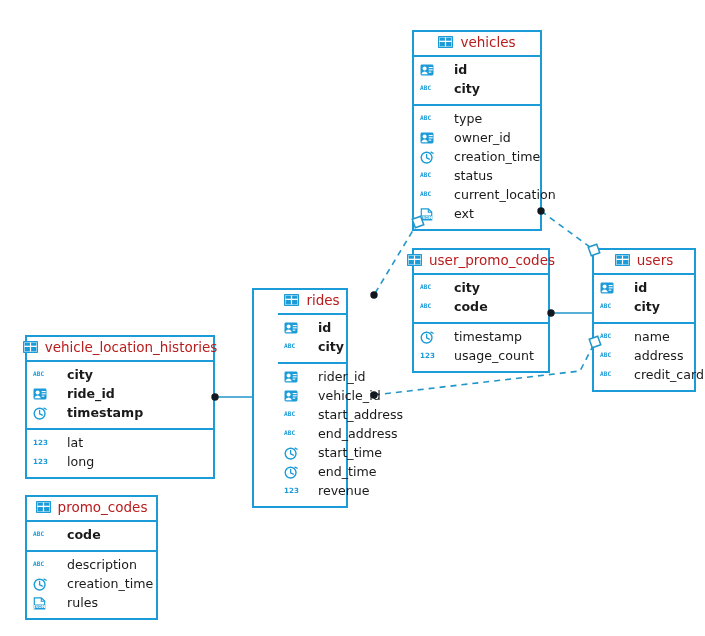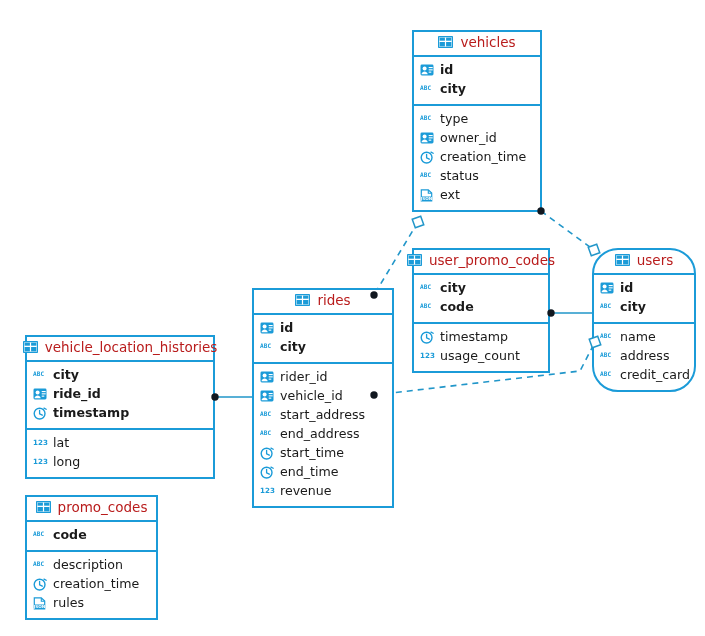--- a/index.html
+++ b/index.html
@@ -36,21 +36,21 @@
   }
   .section {
     padding: 4px 6px 5px 6px;
   }
   .section.keys {
     border-bottom: 2px solid #1b9bd8;
   }
   .col-row {
     display: flex;
     align-items: center;
-    gap: 5px;
+    gap: 19px;
     height: 19px;
     font-size: 12.6px;
     color: #1a1a1a;
     white-space: nowrap;
   }
   .col-row.pk .col-label {
     font-weight: bold;
   }
   .col-label { line-height: 1; }
 
@@ -164,20 +164,28 @@
           <div class="col-row">
             <span class="ico">
               <svg width="15" height="10" viewBox="0 0 22 10">
                 <text x="0" y="8.2" font-family="DejaVu Sans Mono, Liberation Mono, monospace" font-size="9" font-weight="bold" fill="#1b9bd8">ABC</text>
               </svg>
             </span>
             <span class="col-label">status</span>
           </div>
           <div class="col-row">
             <span class="ico">
+              <svg width="15" height="10" viewBox="0 0 22 10">
+                <text x="0" y="8.2" font-family="DejaVu Sans Mono, Liberation Mono, monospace" font-size="9" font-weight="bold" fill="#1b9bd8">ABC</text>
+              </svg>
+            </span>
+            <span class="col-label">current_location</span>
+          </div>
+          <div class="col-row">
+            <span class="ico">
               <svg width="13" height="13" viewBox="0 0 13 13">
                 <path d="M1.3 0.8 h7.0 l3.4 3.3 v7.9 h-10.4 z" fill="#ffffff" stroke="#1b9bd8" stroke-width="1.2"></path>
                 <path d="M8.3 0.9 v3.3 h3.3" fill="none" stroke="#1b9bd8" stroke-width="1.1"></path>
                 <rect x="1.1" y="7.4" width="10.8" height="4.6" rx="0.6" fill="#1b9bd8"></rect>
                 <text x="6.5" y="11.3" text-anchor="middle" font-family="DejaVu Sans, sans-serif" font-size="4.2" font-weight="bold" fill="#ffffff">JSON</text>
               </svg>
             </span>
             <span class="col-label">ext</span>
           </div>
         </div>
@@ -227,21 +235,21 @@
           <div class="col-row">
             <span class="ico">
               <svg width="15" height="10" viewBox="0 0 20 10">
                 <text x="0" y="8.4" font-family="DejaVu Sans, Liberation Sans, sans-serif" font-size="9.5" font-weight="bold" fill="#1b9bd8">123</text>
               </svg>
             </span>
             <span class="col-label">usage_count</span>
           </div>
         </div>
       </div>
-      <div class="table-box" style="left: 592px; top: 248px; width: 104px; border-radius: 26px;">
+      <div class="table-box" style="left: 592px; top: 248px; width: 104px;">
         <div class="table-header">
           <span class="ico hdr-ico">
             <svg width="15" height="12" viewBox="0 0 15 12">
               <rect x="0.5" y="0.5" width="14" height="11" rx="1" fill="#ffffff" stroke="#1b9bd8" stroke-width="1.3"></rect>
               <rect x="1.6" y="1.6" width="5.3" height="3.1" fill="#1b9bd8"></rect>
               <rect x="8.1" y="1.6" width="5.3" height="3.1" fill="#1b9bd8"></rect>
               <rect x="1.6" y="6.0" width="5.3" height="4.4" fill="#1b9bd8"></rect>
               <rect x="8.1" y="6.0" width="5.3" height="4.4" fill="#1b9bd8"></rect>
             </svg>
           </span>
@@ -290,21 +298,21 @@
           <div class="col-row">
             <span class="ico">
               <svg width="15" height="10" viewBox="0 0 22 10">
                 <text x="0" y="8.2" font-family="DejaVu Sans Mono, Liberation Mono, monospace" font-size="9" font-weight="bold" fill="#1b9bd8">ABC</text>
               </svg>
             </span>
             <span class="col-label">credit_card</span>
           </div>
         </div>
       </div>
-      <div class="table-box" style="left: 252px; top: 288px; width: 142px;">
+      <div class="table-box" style="left: 252px; top: 288px; width: 96px; padding-left: 24px;">
         <div class="table-header">
           <span class="ico hdr-ico">
             <svg width="15" height="12" viewBox="0 0 15 12">
               <rect x="0.5" y="0.5" width="14" height="11" rx="1" fill="#ffffff" stroke="#1b9bd8" stroke-width="1.3"></rect>
               <rect x="1.6" y="1.6" width="5.3" height="3.1" fill="#1b9bd8"></rect>
               <rect x="8.1" y="1.6" width="5.3" height="3.1" fill="#1b9bd8"></rect>
               <rect x="1.6" y="6.0" width="5.3" height="4.4" fill="#1b9bd8"></rect>
               <rect x="8.1" y="6.0" width="5.3" height="4.4" fill="#1b9bd8"></rect>
             </svg>
           </span>

